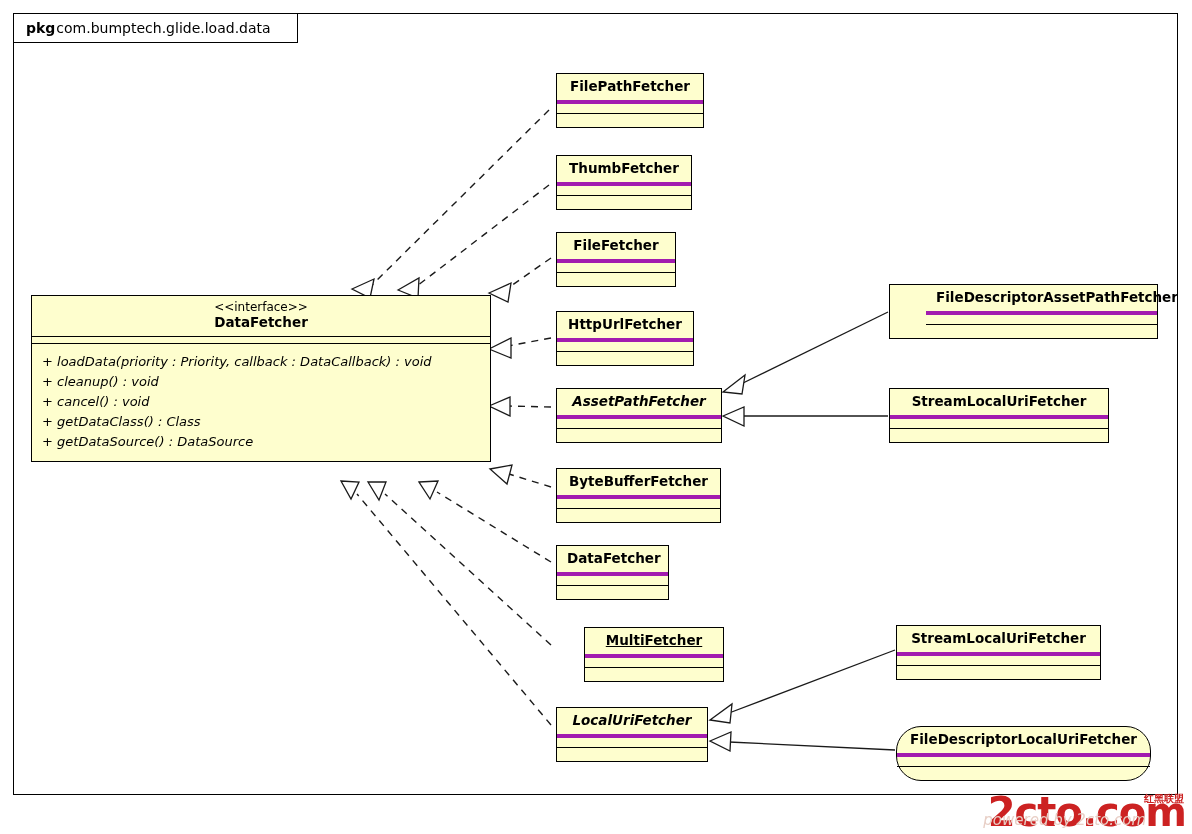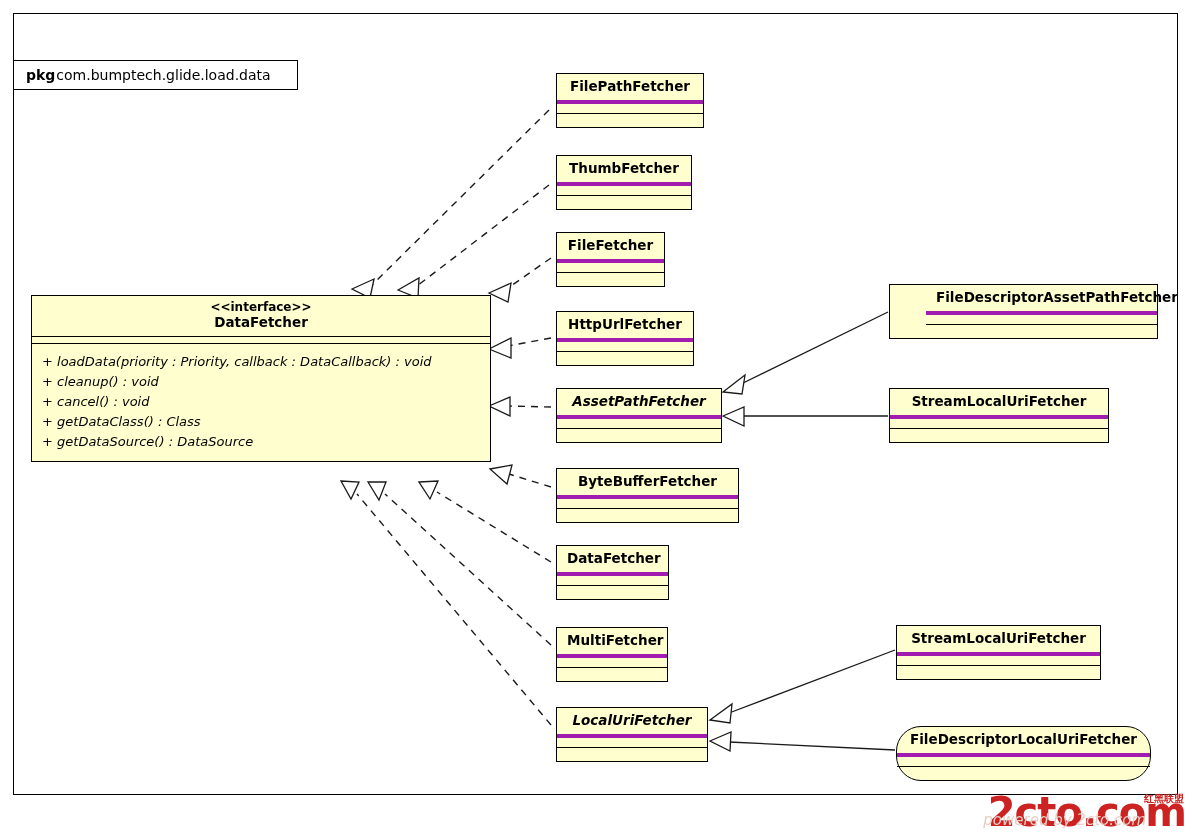--- a/index.html
+++ b/index.html
@@ -43,21 +43,20 @@
     box-sizing: border-box;
     border: 1px solid #000000;
     border-bottom: 1px solid #000000;
     background: #ffffff;
     padding: 0 26px 0 12px;
     display: flex;
     align-items: center;
     font-size: 14px;
     color: #000000;
     white-space: nowrap;
-    margin-top: 47px;
   }
   .pkg-tab .pkg-kw {
     font-weight: bold;
     margin-right: 1px;
   }
   .pkg-tab-corner {
     position: absolute;
     right: 0;
     top: 0;
     width: 0;
@@ -77,21 +76,21 @@
     text-align: center;
     font-size: 13.5px;
     font-weight: bold;
     color: #000000;
     line-height: 1.25;
     border-bottom: 4px solid #a21caf;
     white-space: nowrap;
   }
   .cls .cls-stereo {
     display: block;
-    font-weight: bold;
+    font-weight: normal;
     font-size: 12px;
     line-height: 1.2;
   }
   .cls.abstract .cls-name {
     font-style: italic;
   }
   .cls .cls-sec {
     border-bottom: 1px solid #000000;
     height: 10px;
     box-sizing: border-box;
@@ -292,21 +291,21 @@
   </div>
 
   <div class="cls" style="left:556px; top:155px; width:136px;">
     <div class="cls-head">
       <span class="cls-name">ThumbFetcher</span>
     </div>
     <div class="cls-sec"></div>
     <div class="cls-sec last"></div>
   </div>
 
-  <div class="cls" style="left:556px; top:232px; width:109px;">
+  <div class="cls" style="left:556px; top:232px; width:120px;">
     <div class="cls-head">
       <span class="cls-name">FileFetcher</span>
     </div>
     <div class="cls-sec"></div>
     <div class="cls-sec last"></div>
   </div>
 
   <div class="cls" style="left:556px; top:311px; width:138px;">
     <div class="cls-head">
       <span class="cls-name">HttpUrlFetcher</span>
@@ -316,37 +315,37 @@
   </div>
 
   <div class="cls abstract" style="left:556px; top:388px; width:166px;">
     <div class="cls-head">
       <span class="cls-name">AssetPathFetcher</span>
     </div>
     <div class="cls-sec"></div>
     <div class="cls-sec last"></div>
   </div>
 
-  <div class="cls" style="left:556px; top:468px; width:183px;">
+  <div class="cls" style="left:556px; top:468px; width:165px;">
     <div class="cls-head">
       <span class="cls-name">ByteBufferFetcher</span>
     </div>
     <div class="cls-sec"></div>
     <div class="cls-sec last"></div>
   </div>
 
   <div class="cls" style="left:556px; top:545px; width:113px;">
     <div class="cls-head">
       <span class="cls-name">DataFetcher</span>
     </div>
     <div class="cls-sec"></div>
     <div class="cls-sec last"></div>
   </div>
 
-  <div class="cls" style="left:556px; top:627px; width:112px;">
+  <div class="cls" style="left:584px; top:627px; width:140px;text-decoration:underline;">
     <div class="cls-head">
       <span class="cls-name">MultiFetcher</span>
     </div>
     <div class="cls-sec"></div>
     <div class="cls-sec last"></div>
   </div>
 
   <div class="cls abstract" style="left:556px; top:707px; width:152px;">
     <div class="cls-head">
       <span class="cls-name">LocalUriFetcher</span>

